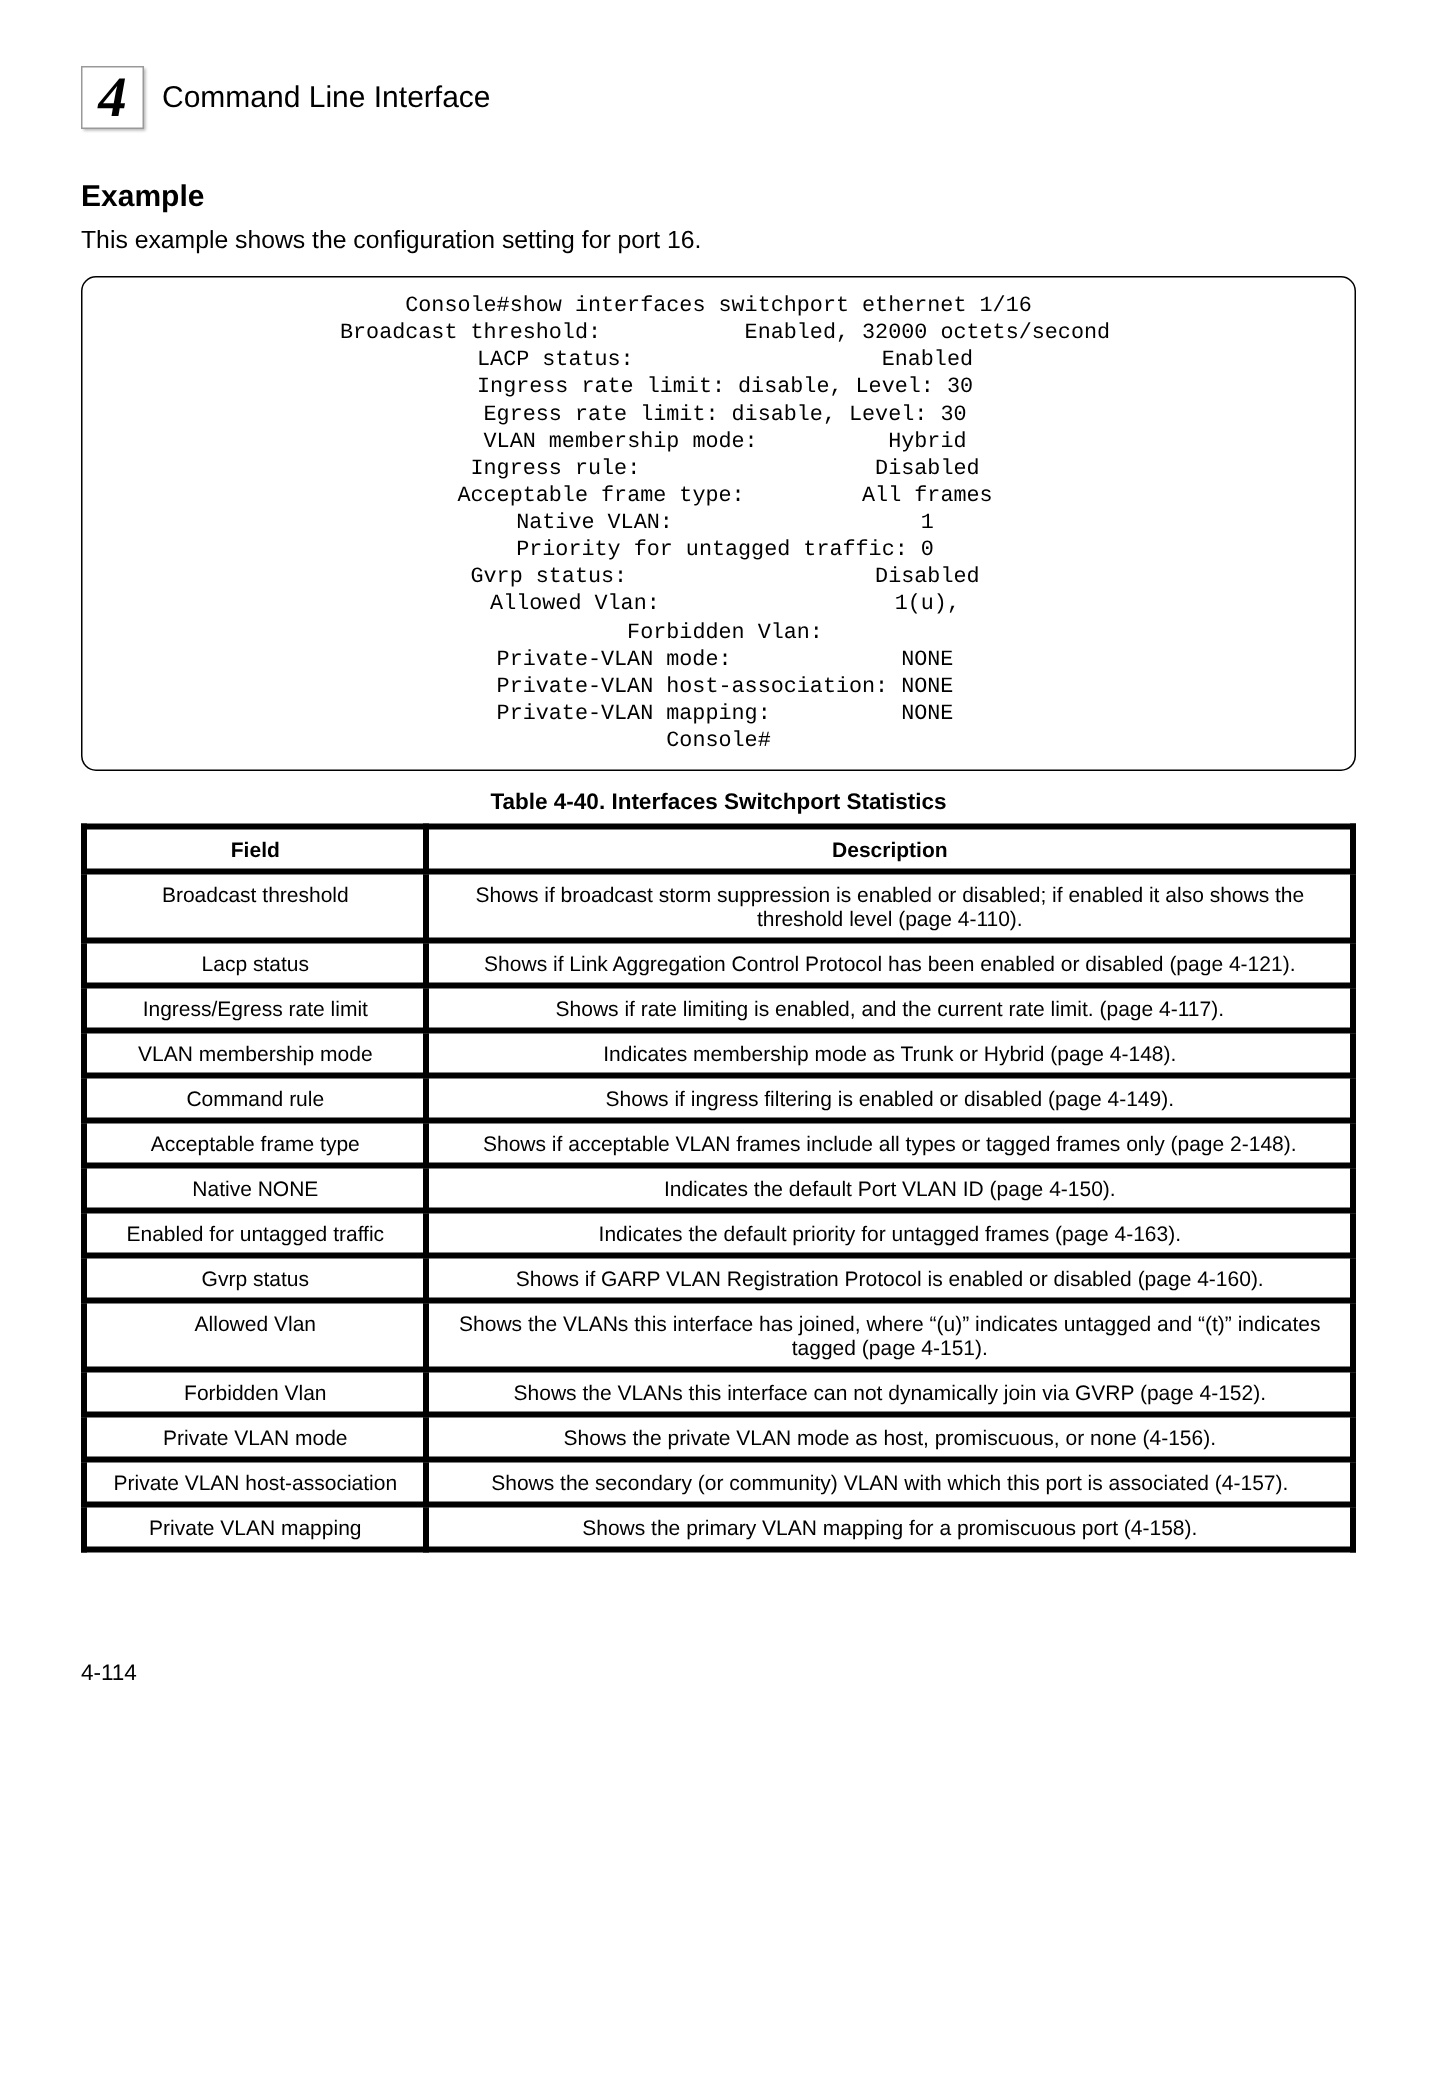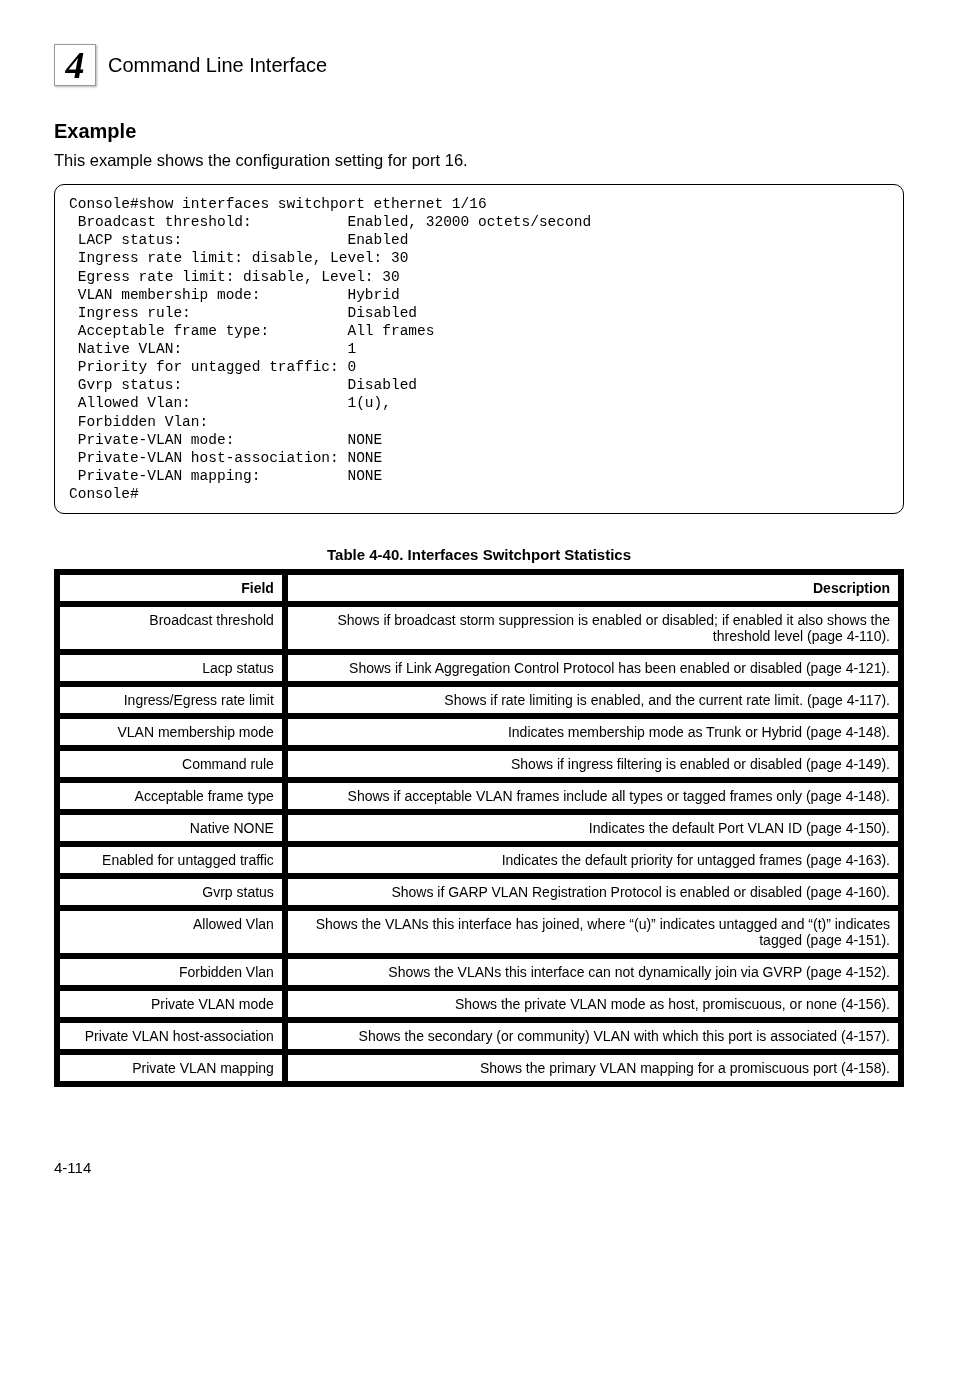--- a/index.html
+++ b/index.html
@@ -48,38 +48,39 @@
     margin-bottom: 14px;
   }
   .code-box {
     border: 1px solid #000;
     border-radius: 10px;
     padding: 10px 14px 10px 14px;
     font-family: "Courier New", Courier, monospace;
     font-size: 14.5px;
     line-height: 1.25;
     white-space: pre;
-    margin-bottom: 32px;
+    margin-bottom: 12px;
     overflow: hidden;
+    text-align: center;
   }
   .table-caption {
     text-align: center;
     font-weight: bold;
     font-size: 15px;
     margin-bottom: 6px;
   }
   table.stats {
     border-collapse: collapse;
     width: 100%;
     font-size: 14px;
   }
   table.stats th, table.stats td {
-    border: 6px solid #000000;
+    border: 4px solid #000000;
     padding: 5px 8px;
-    text-align: right;
+    text-align: center;
     vertical-align: top;
   }
   table.stats th {
     font-weight: bold;
     background: #fff;
   }
   table.stats col.c1 { width: 27%; }
   table.stats col.c2 { width: 73%; }
   .footer {
     margin-top: 72px;
@@ -146,21 +147,21 @@
     <tr>
       <td>VLAN membership mode</td>
       <td>Indicates membership mode as Trunk or Hybrid (page 4-148).</td>
     </tr>
     <tr>
       <td>Command rule</td>
       <td>Shows if ingress filtering is enabled or disabled (page 4-149).</td>
     </tr>
     <tr>
       <td>Acceptable frame type</td>
-      <td>Shows if acceptable VLAN frames include all types or tagged frames only (page 4-148).</td>
+      <td>Shows if acceptable VLAN frames include all types or tagged frames only (page 2-148).</td>
     </tr>
     <tr>
       <td>Native NONE</td>
       <td>Indicates the default Port VLAN ID (page 4-150).</td>
     </tr>
     <tr>
       <td>Enabled for untagged traffic</td>
       <td>Indicates the default priority for untagged frames (page 4-163).</td>
     </tr>
     <tr>

